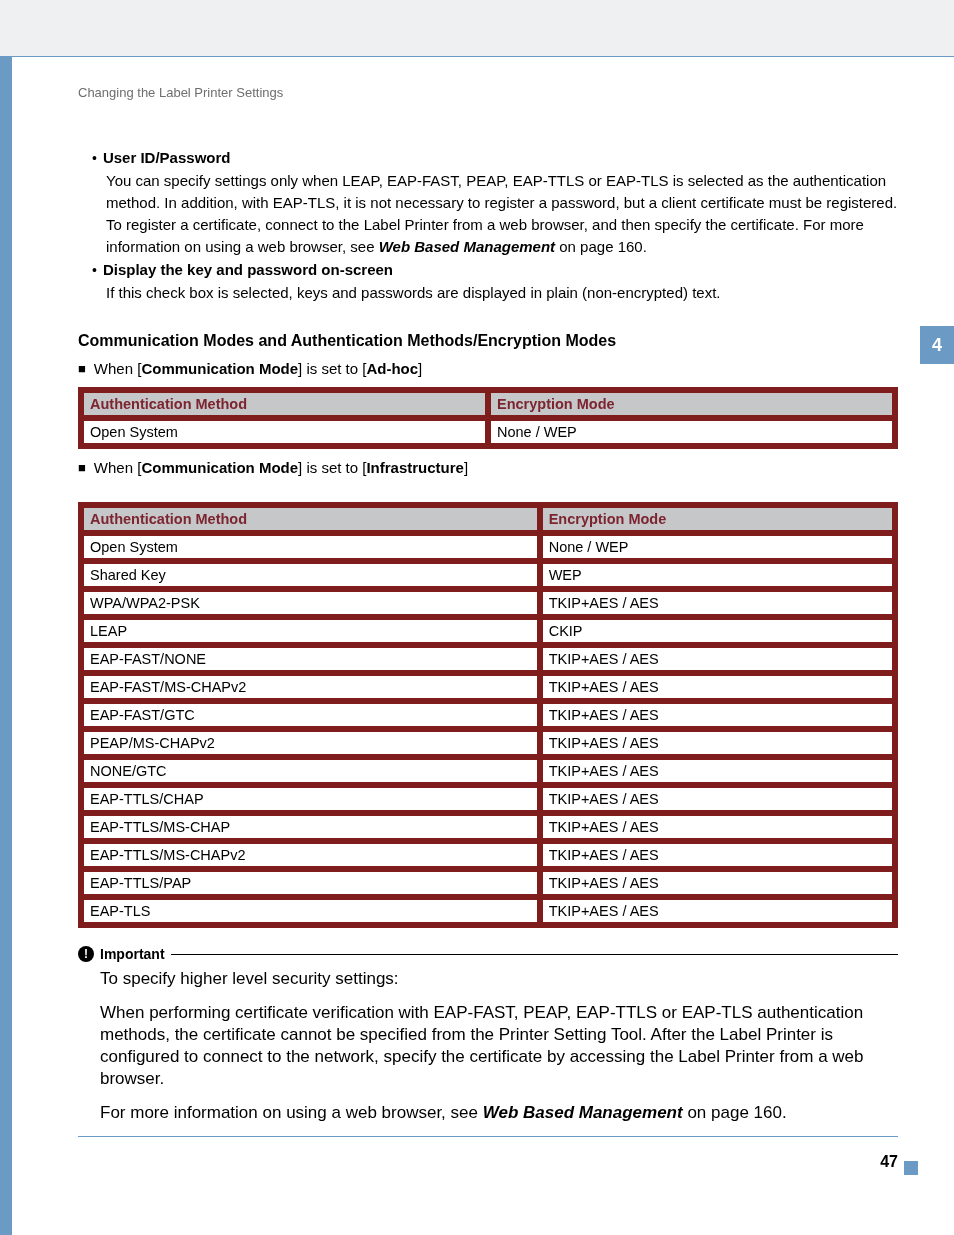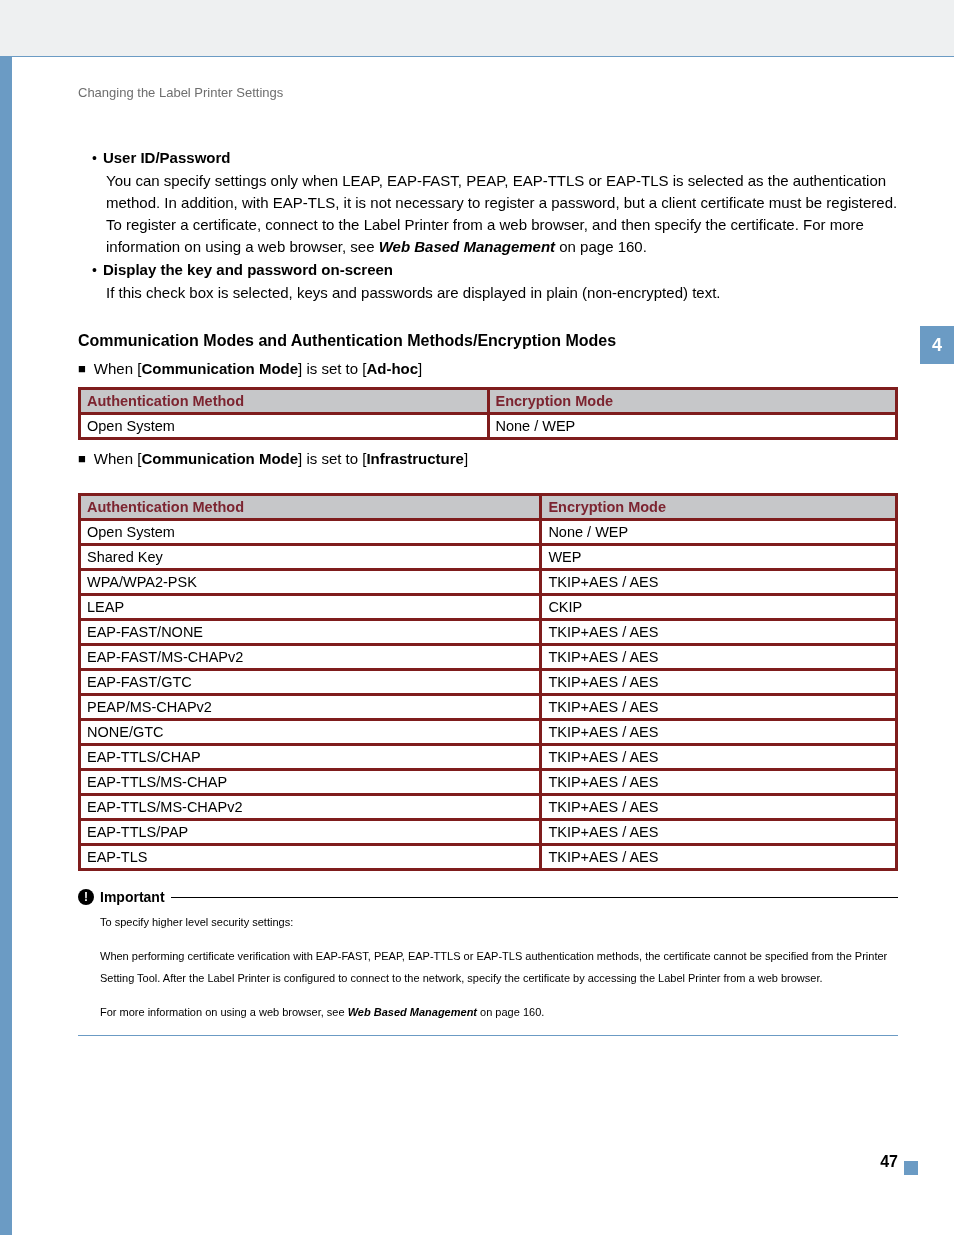--- a/index.html
+++ b/index.html
@@ -12,29 +12,29 @@
   .bullet-item { margin-bottom: 2px; }
   .bullet-row { display: flex; align-items: flex-start; gap: 6px; margin-left: 14px; }
   .bullet-dot { font-size: 14px; line-height: 20px; }
   .bullet-title { font-size: 15px; font-weight: bold; line-height: 20px; }
   .bullet-body { font-size: 15px; line-height: 22px; margin-left: 28px; margin-top: 2px; }
   .italic { font-style: italic; font-weight: bold; }
   .section-h { font-size: 16px; font-weight: bold; margin-top: 28px; margin-bottom: 10px; }
   .square-row { display: flex; align-items: center; gap: 8px; margin-bottom: 10px; font-size: 15px; }
   .square { font-size: 13px; }
   table.auth { width: 100%; border-collapse: collapse; font-size: 14.5px; }
-  table.auth th, table.auth td { border: 3px solid #7f1d1d; text-align: left; padding: 3px 6px; font-weight: normal; }
+  table.auth th, table.auth td { border: 6px solid #7f1d1d; text-align: left; padding: 3px 6px; font-weight: normal; }
   table.auth th { background: #c6c7c9; color: #7c2430; font-weight: bold; }
   .table1 th:first-child, .table1 td:first-child { width: 50%; }
   .important-wrap { margin-top: 18px; }
   .important-hr-row { display: flex; align-items: center; gap: 6px; }
   .important-icon { width: 16px; height: 16px; border-radius: 50%; background: #000; color: #fff; font-size: 12px; font-weight: bold; display: flex; align-items: center; justify-content: center; flex: 0 0 auto; }
   .important-label { font-size: 14px; font-weight: bold; }
   .important-line { flex: 1; height: 1px; background: #000; }
-  .important-body { font-size: 11px; line-height: 22px; margin-left: 22px; margin-top: 6px; }
+  .important-body { font-size: 17px; line-height: 22px; margin-left: 22px; margin-top: 6px; }
   .important-body p { margin-bottom: 12px; }
   .important-end { height: 1px; background: #6b9bc4; margin-top: 4px; }
   .chapter-tab { position: absolute; right: 0; top: 326px; width: 34px; height: 38px; background: #6b9bc4; color: #fff; font-size: 18px; font-weight: bold; display: flex; align-items: center; justify-content: center; border-radius: 0; }
   .page-number { position: absolute; right: 56px; bottom: 64px; font-size: 16px; font-weight: bold; }
   .page-accent { position: absolute; right: 36px; bottom: 60px; width: 14px; height: 14px; background: #6b9bc4; }
   .gap-sm { height: 10px; }
   .gap-md { height: 16px; }
 </style>
 </head>
 <body>

